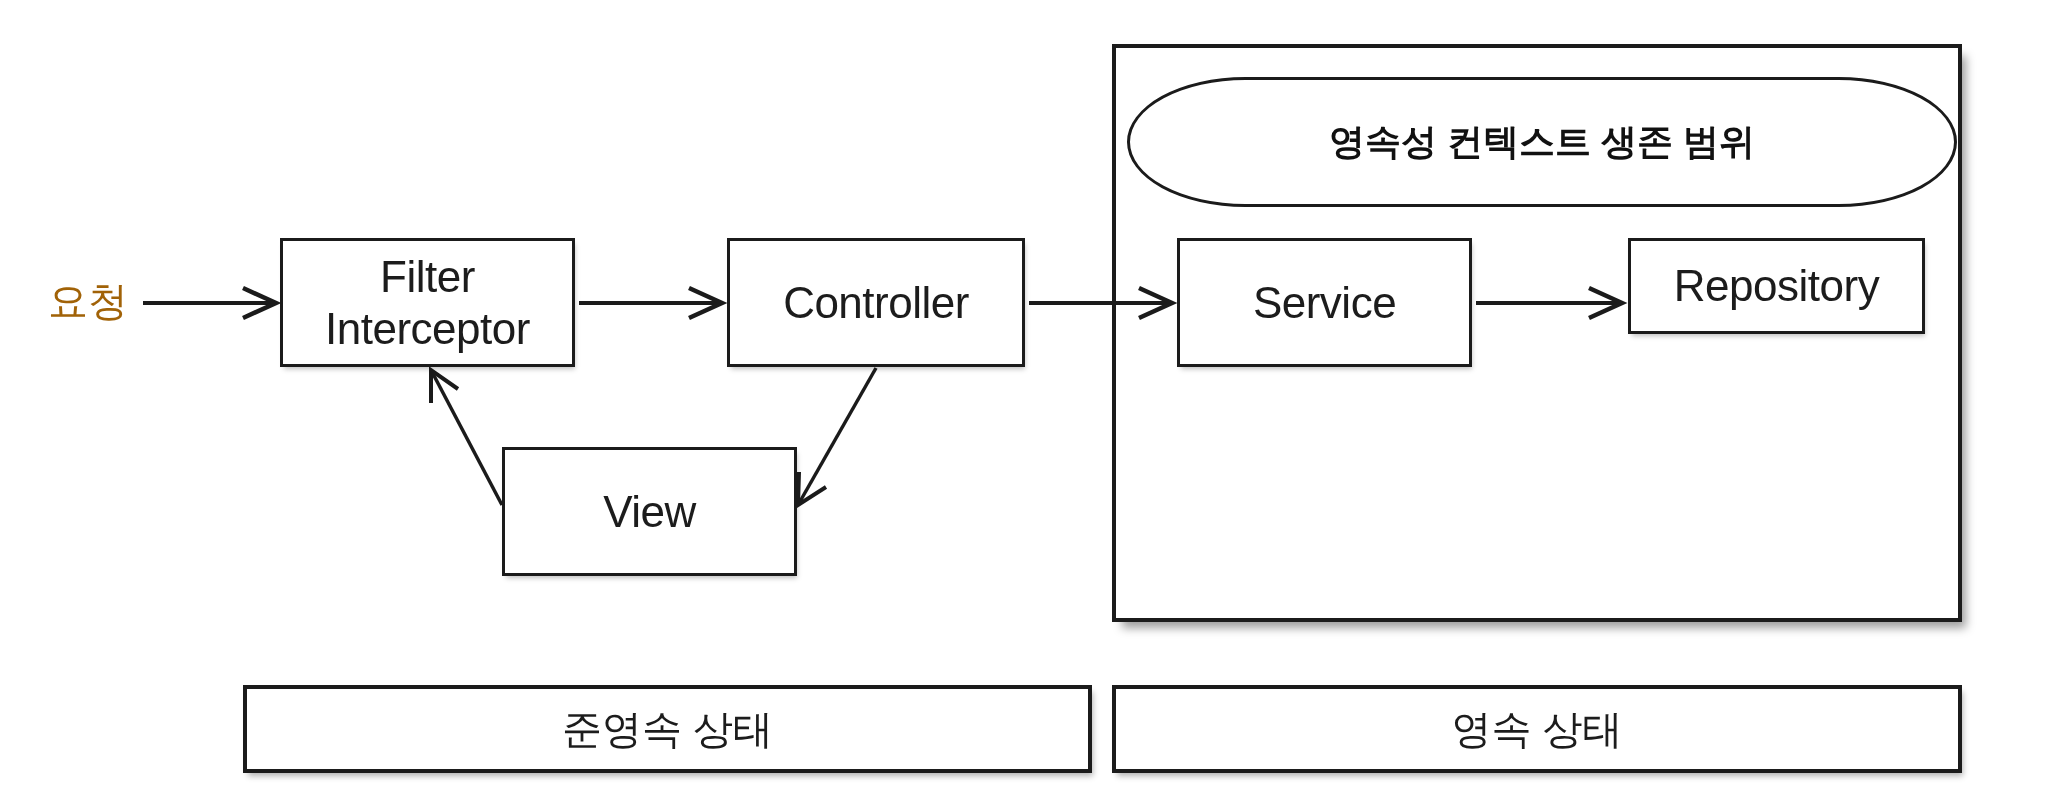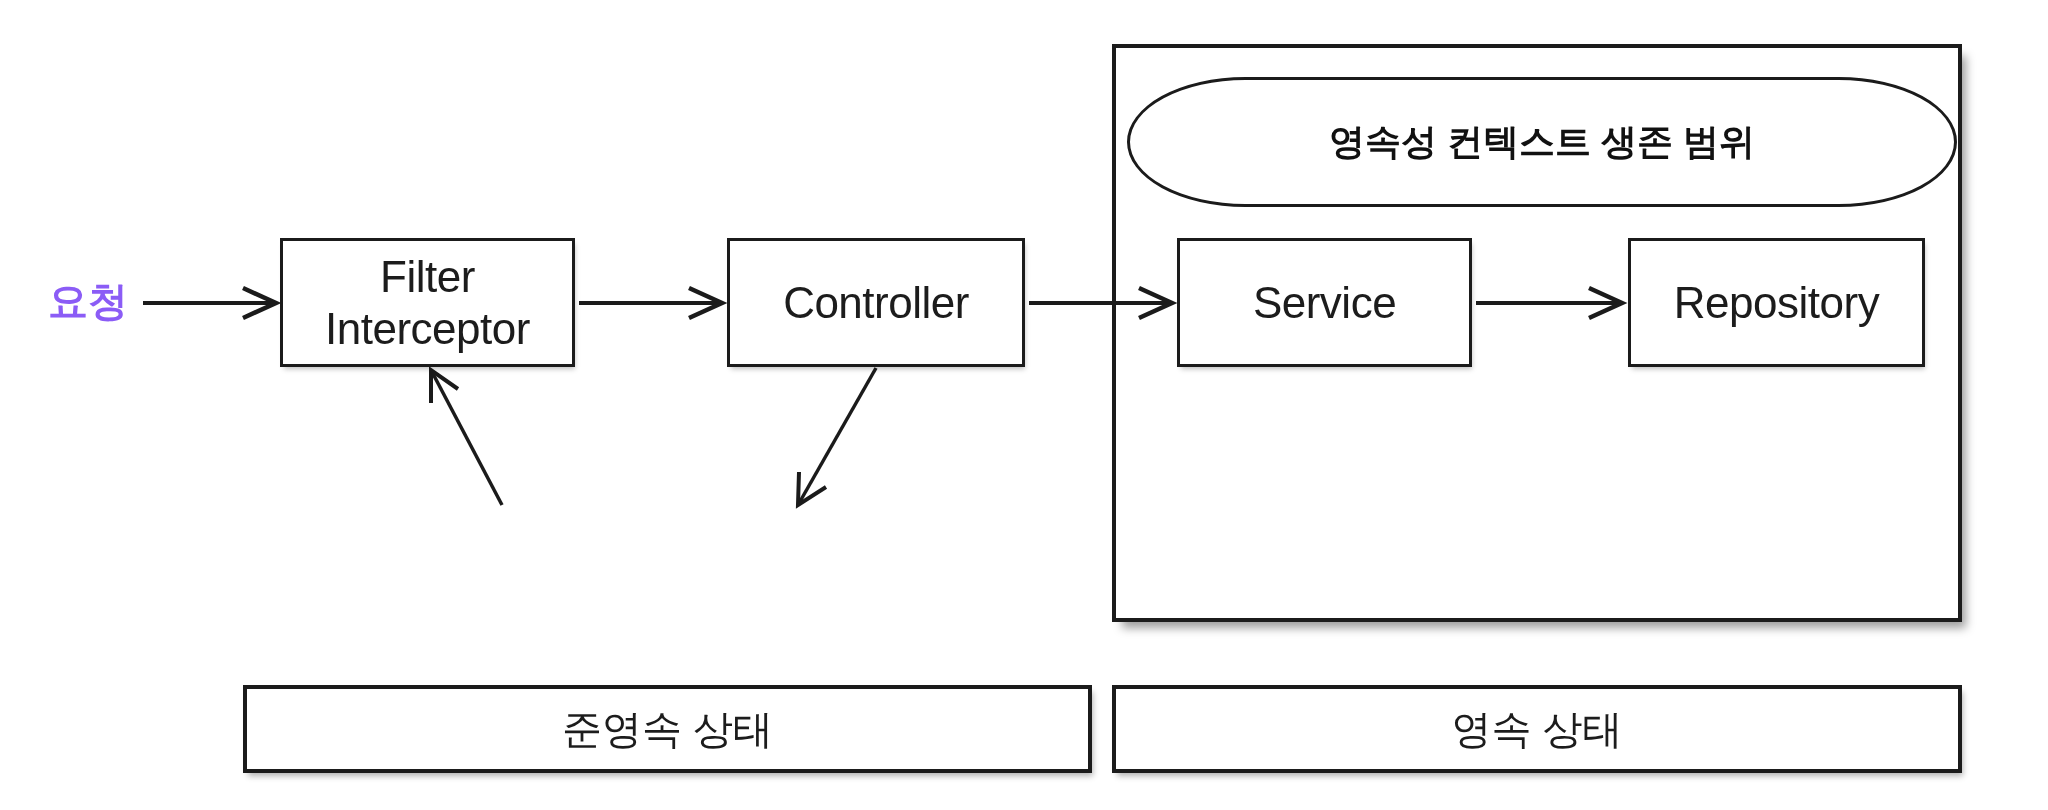--- a/index.html
+++ b/index.html
@@ -40,31 +40,31 @@
     letter-spacing: -0.5px;
     color: #1c1c1c;
     line-height: 1.18;
     z-index: 3;
     box-shadow: 2px 4px 5px -2px rgba(0,0,0,0.25);
     white-space: nowrap;
   }
   .node-filter     { left: 280px;  top: 238px; width: 295px; height: 129px; }
   .node-controller { left: 727px;  top: 238px; width: 298px; height: 129px; }
   .node-service    { left: 1177px; top: 238px; width: 295px; height: 129px; }
-  .node-repository { left: 1628px; top: 238px; width: 297px; height: 129px; }
+  .node-repository { left: 1628px; top: 238px; width: 297px; height: 96px; }
   .node-view       { left: 502px;  top: 447px; width: 295px; height: 129px; }
 
   .request-label {
     position: absolute;
     left: 28px; top: 276px;
     width: 120px; height: 50px;
     display: flex; align-items: center; justify-content: center;
     font-size: 40px;
-    font-weight: 700;
-    color: #8b5cf6;
+    font-weight: 400;
+    color: #a16207;
     z-index: 3;
     white-space: nowrap;
   }
   .scope-container {
     position: absolute;
     left: 1112px; top: 44px;
     width: 850px; height: 578px;
     background: #ffffff;
     border: 4px solid #1b1b1b;
     box-sizing: border-box;
@@ -136,20 +136,23 @@
   </div>
 
   <div class="node node-service">
     <span>Service</span>
   </div>
 
   <div class="node node-repository">
     <span>Repository</span>
   </div>
 
+  <div class="node node-view">
+    <span>View</span>
+  </div>
 
   <div class="state-bar bar-persistent">영속 상태</div>
 
   <div class="state-bar bar-detached">준영속 상태</div>
 
   <svg class="arrows" viewBox="0 0 2048 810" xmlns="http://www.w3.org/2000/svg" stroke="#1b1b1b" fill="none" stroke-width="4">
 
     <g>
       <line x1="143" y1="303" x2="272" y2="303"></line>
       <polyline points="243,288 276,303 243,318" stroke-width="4.5"></polyline>

